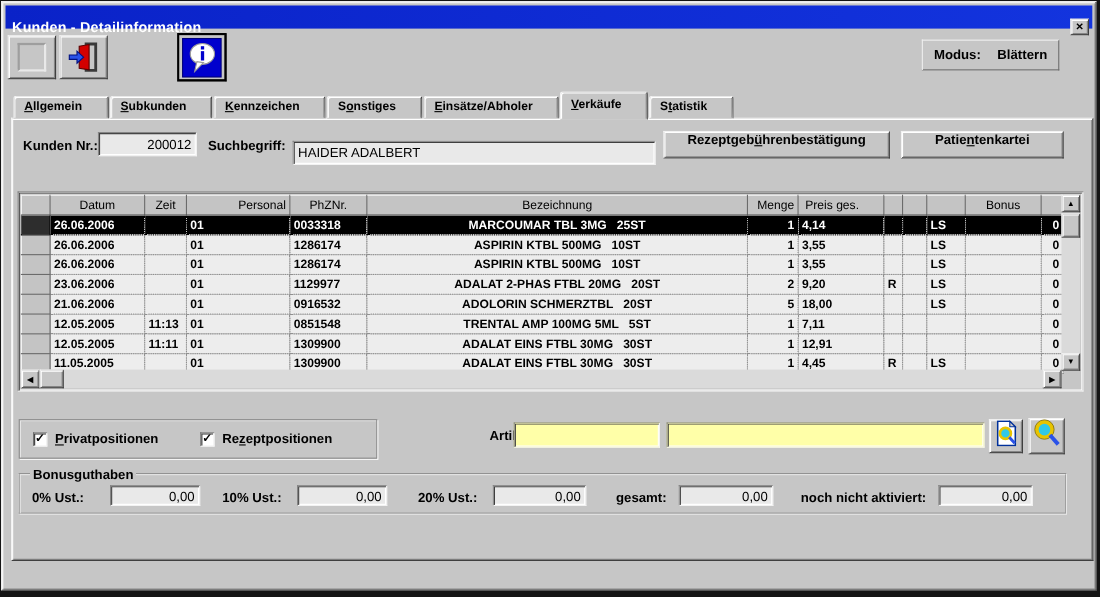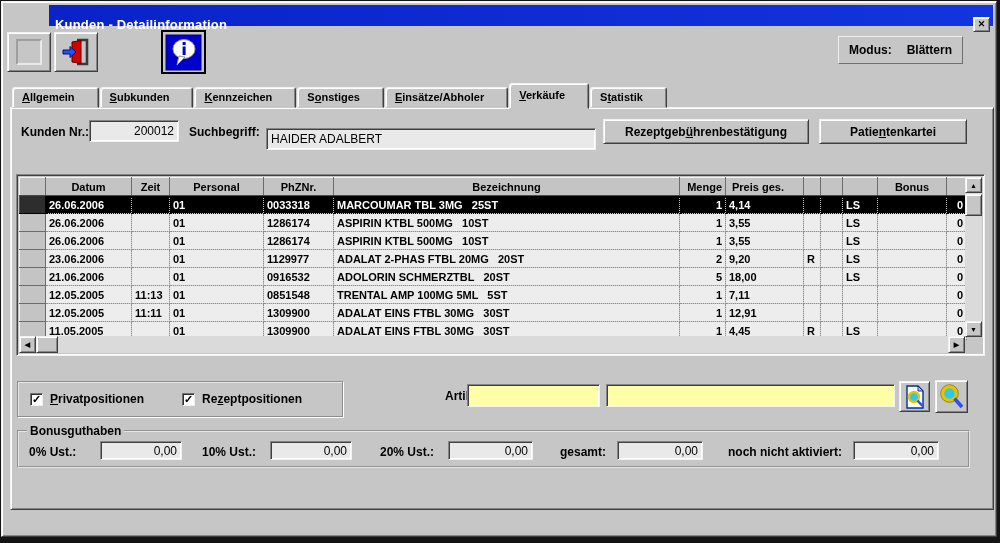--- a/index.html
+++ b/index.html
@@ -18,21 +18,21 @@
         box-shadow: inset 1px 1px 0 #ffffff, inset -1px -1px 0 #858585; }
   .bi { border:1px solid; border-color:#858585 #f2f2f2 #f2f2f2 #858585;
         box-shadow: inset 1px 1px 0 #3f3f3f, inset -1px -1px 0 #ffffff; }
 
   .window { position:absolute; left:1px; top:1px; width:996px; height:536px;
             background:#c6c6c6; }
 
   
   .titlebar { position:absolute; left:3px; top:3px; right:3px; height:21px;
               background:linear-gradient(90deg,#0a22c8,#1334de);
-              display:flex; align-items:center; padding:17px 3px 0 6px;margin-left:44px; }
+              display:flex; align-items:center; padding:17px 3px 0 6px; }
   .titlebar .ttl { color:#fff; font-size:13px; letter-spacing:.2px; }
   .closebtn { margin-left:auto; width:17px; height:15px; background:#c6c6c6;
               display:flex; align-items:center; justify-content:center;
               font-size:9px; line-height:1; color:#000; cursor:default; }
 
   
   .tbtn { position:absolute; background:#c6c6c6; display:flex; align-items:center; justify-content:center; }
   .tbtn1 { left:5px;  top:30px; width:44px; height:40px; }
   .tbtn1 .blank { width:26px; height:26px; border:2px solid #b0b0b0;
                   border-color:#9e9e9e #e9e9e9 #e9e9e9 #9e9e9e; }
@@ -52,39 +52,39 @@
   .tab.active { height:26px; padding-top:5px; position:relative; z-index:4; margin-bottom:-1px;
                 box-shadow: inset 1px 1px 0 #fff, inset -1px 0 0 #858585; }
 
   
   .panel { position:absolute; left:8px; top:105px; width:984px; height:403px; background:#c6c6c6; z-index:2; }
   .lbl { position:absolute; font-size:12px; color:#000; }
   .field { position:absolute; background:#e9e9e9; font-size:12px; font-weight:normal;
            font-family:"Liberation Sans",sans-serif; padding:0 4px; outline:none; }
   input.field { color:#000; }
   .btn { position:absolute; background:#c6c6c6; font-size:12px;
-         display:flex; align-items:center; justify-content:center; cursor:default; }
+         display:flex; align-items:flex-start; justify-content:center; cursor:default; }
 
   
   .tablewrap { position:absolute; left:5px; top:66px; width:969px; height:182px; background:#c6c6c6; }
   table.grid { border-collapse:collapse; table-layout:fixed; width:947px; position:absolute; left:2px; top:2px; }
   .grid th, .grid td { font-size:11px; height:18px; padding:0 3px; overflow:hidden; white-space:pre; }
-  .grid th { background:#c4c4c4; font-weight:bold; text-align:center;
+  .grid th { background:#c4c4c4; font-weight:normal; text-align:center;
              border-top:1px solid #f2f2f2; border-left:1px solid #f2f2f2;
              border-right:1px solid #6b6b6b; border-bottom:1px solid #4a4a4a; }
   .grid td { background:#ededed; border-right:1px dotted #909090; border-bottom:1px dotted #909090; }
   .grid td.rowsel { background:#c4c4c4;
              border-top:1px solid #f2f2f2; border-left:1px solid #f2f2f2;
              border-right:1px solid #6b6b6b; border-bottom:1px solid #6b6b6b; }
   tr.selected td { background:#000; color:#fff; border-color:#000; }
   tr.selected td.rowsel { background:#2d2d2d; border-color:#555 #000 #000 #555; }
   .c-sel{width:26px} .c-datum{width:86px;text-align:left;padding-left:7px}
   .c-zeit{width:38px} .c-personal{width:94px;text-align:left;padding-left:5px}
   .c-phznr{width:70px;text-align:left;padding-left:5px}
-  .c-bezeichnung{width:346px;text-align:left;padding-left:5px}
+  .c-bezeichnung{width:346px;text-align:center;padding-left:5px}
   .c-menge{width:46px;text-align:right;padding-right:7px}
   .c-preis{width:78px;padding-right:9px}
   .c-r{width:17px;padding:0 2px} .c-x{width:22px} .c-ls{width:35px;text-align:left}
   .c-bonus{width:69px} .c-last{width:20px;text-align:right;padding-right:3px}
 
   .sb { position:absolute; background:#dadada; }
   .sbv { right:2px; top:2px; width:17px; height:160px; }
   .sbh { left:2px; bottom:2px; height:17px; width:946px; }
   .sbbtn { position:absolute; width:17px; height:16px; background:#c6c6c6;
            display:flex; align-items:center; justify-content:center; font-size:7px; color:#000; }
@@ -175,21 +175,21 @@
       <span>Patie<u>n</u>tenkartei</span>
     </div>
 
     <div class="tablewrap bi">
       <table class="grid">
         <thead>
           <tr>
             <th class="c-sel"></th>
             <th class="c-datum" style="text-align:center">Datum</th>
             <th class="c-zeit">Zeit</th>
-            <th class="c-personal" style="text-align:center">Personal</th>
+            <th class="c-personal" style="text-align:right">Personal</th>
             <th class="c-phznr" style="text-align:center">PhZNr.</th>
             <th class="c-bezeichnung" style="text-align:center">Bezeichnung</th>
             <th class="c-menge" style="text-align:right">Menge</th>
             <th class="c-preis" style="text-align:left;padding-left:6px">Preis ges.</th>
             <th class="c-r"></th>
             <th class="c-x"></th>
             <th class="c-ls"></th>
             <th class="c-bonus">Bonus</th>
             <th class="c-last"></th>
           </tr>

